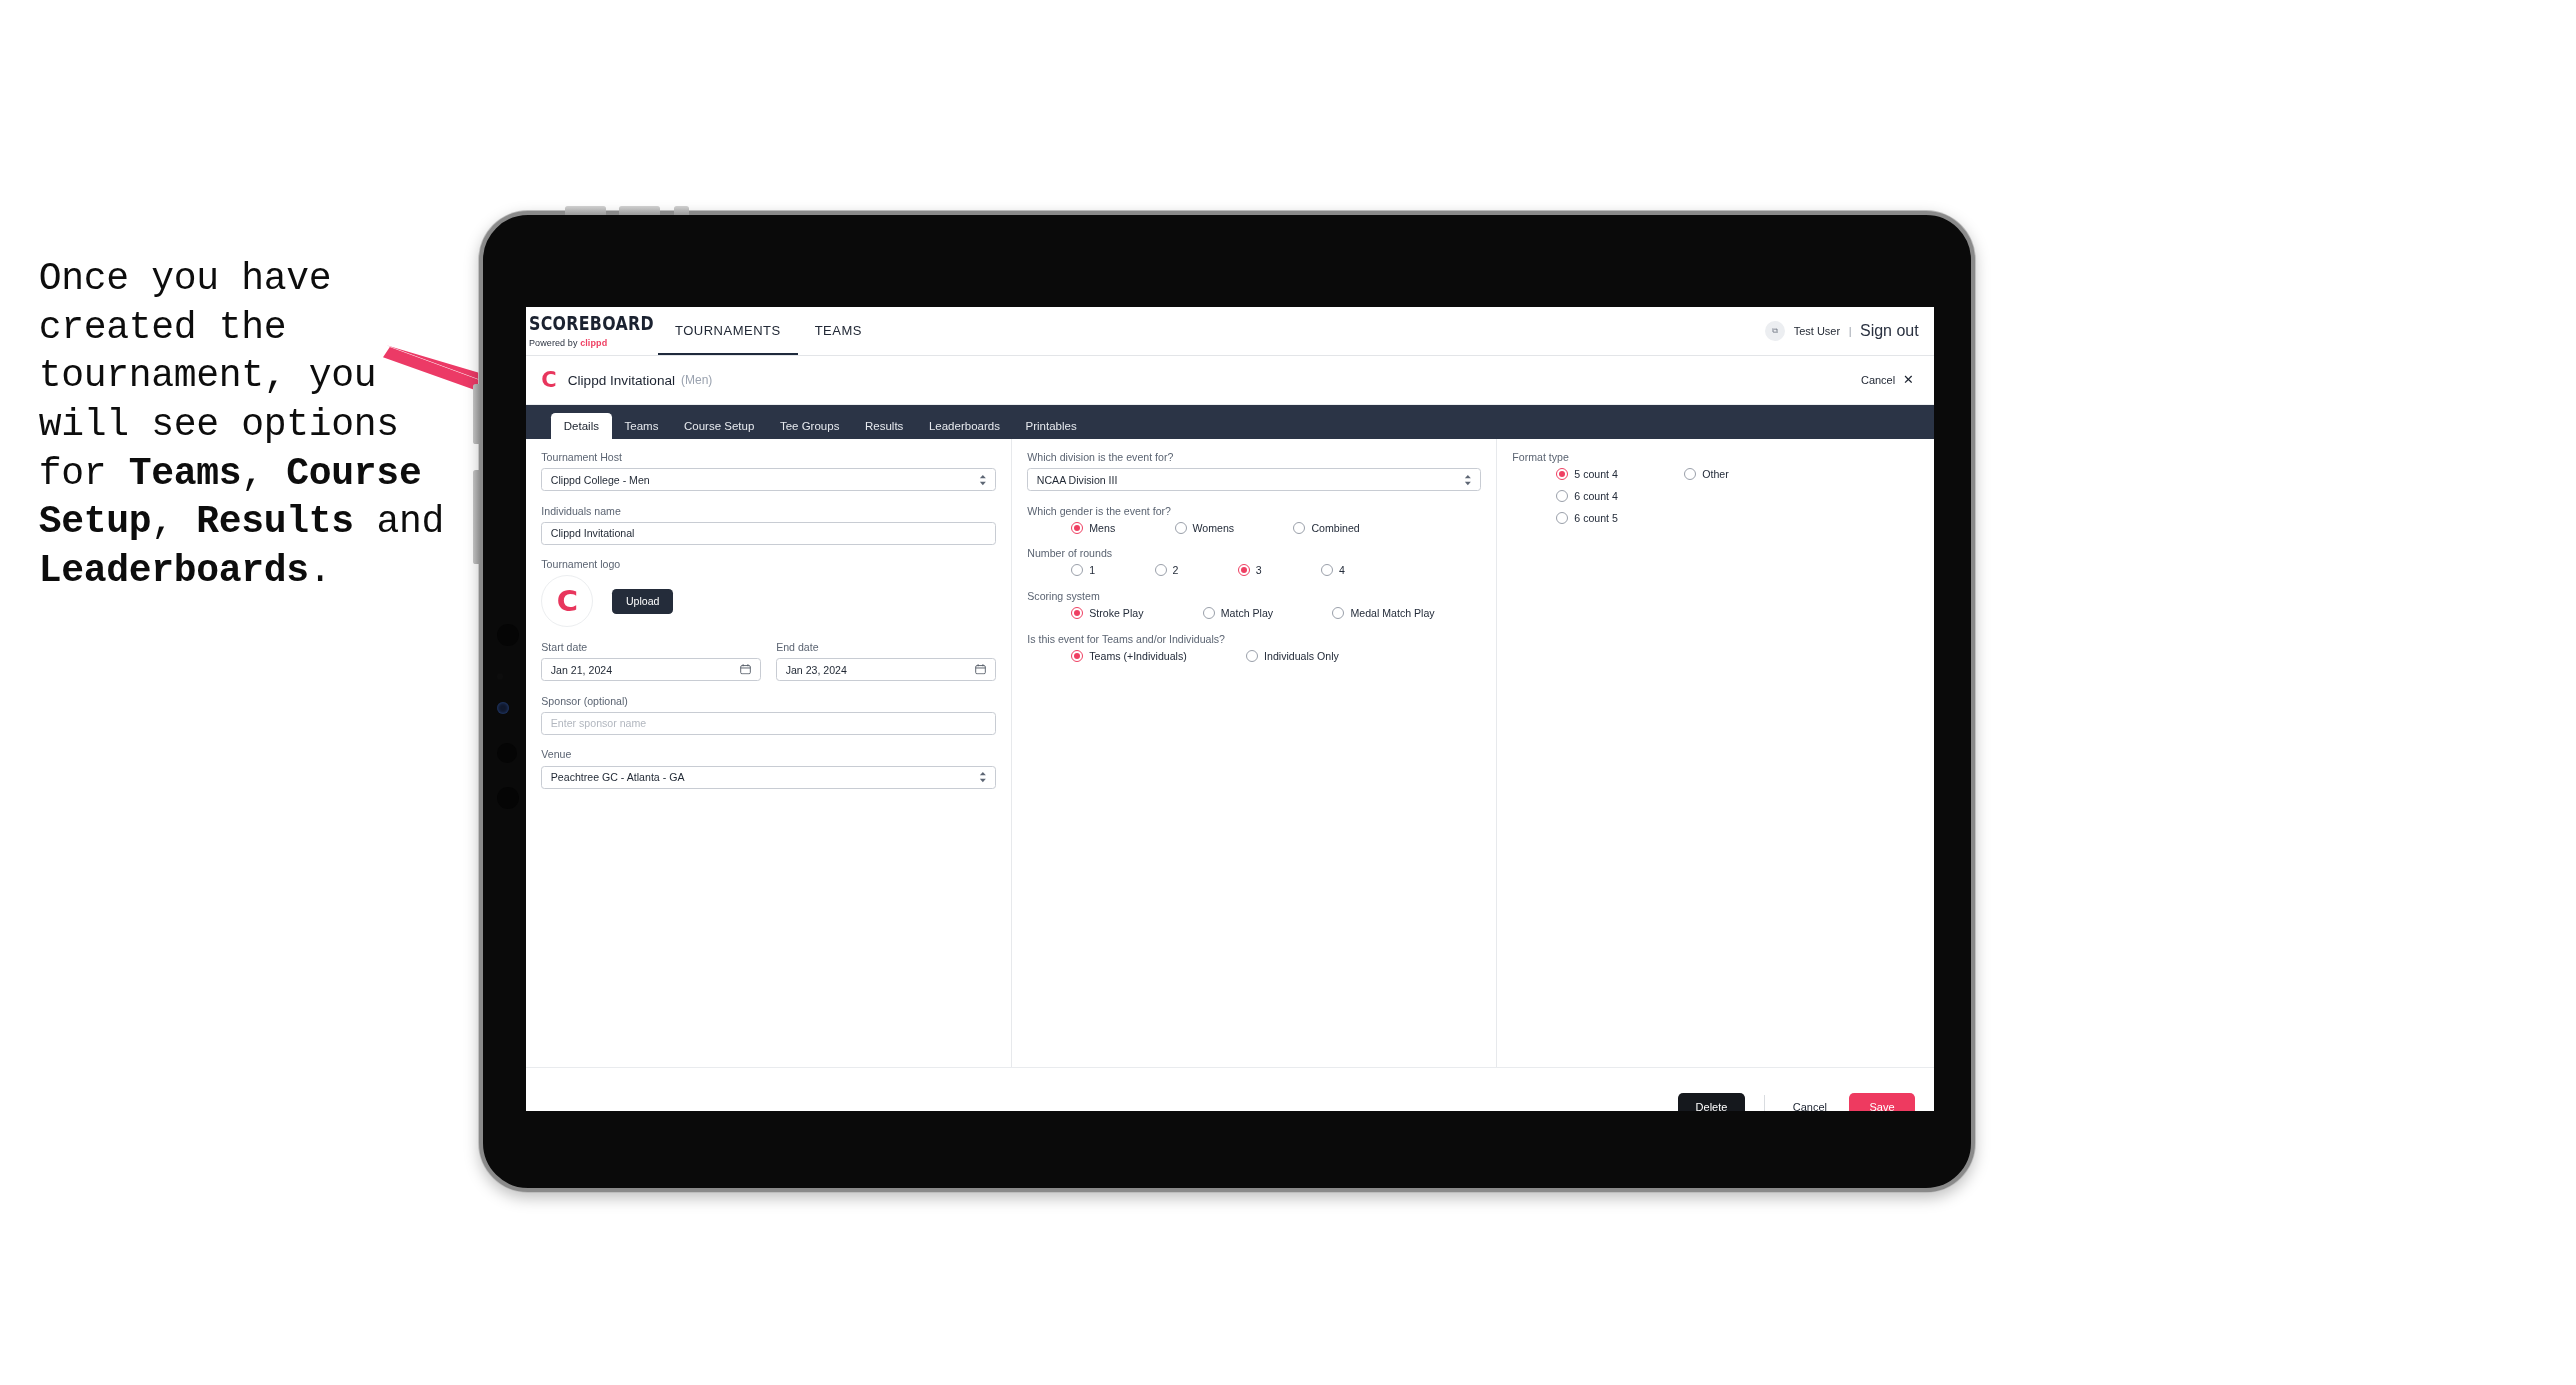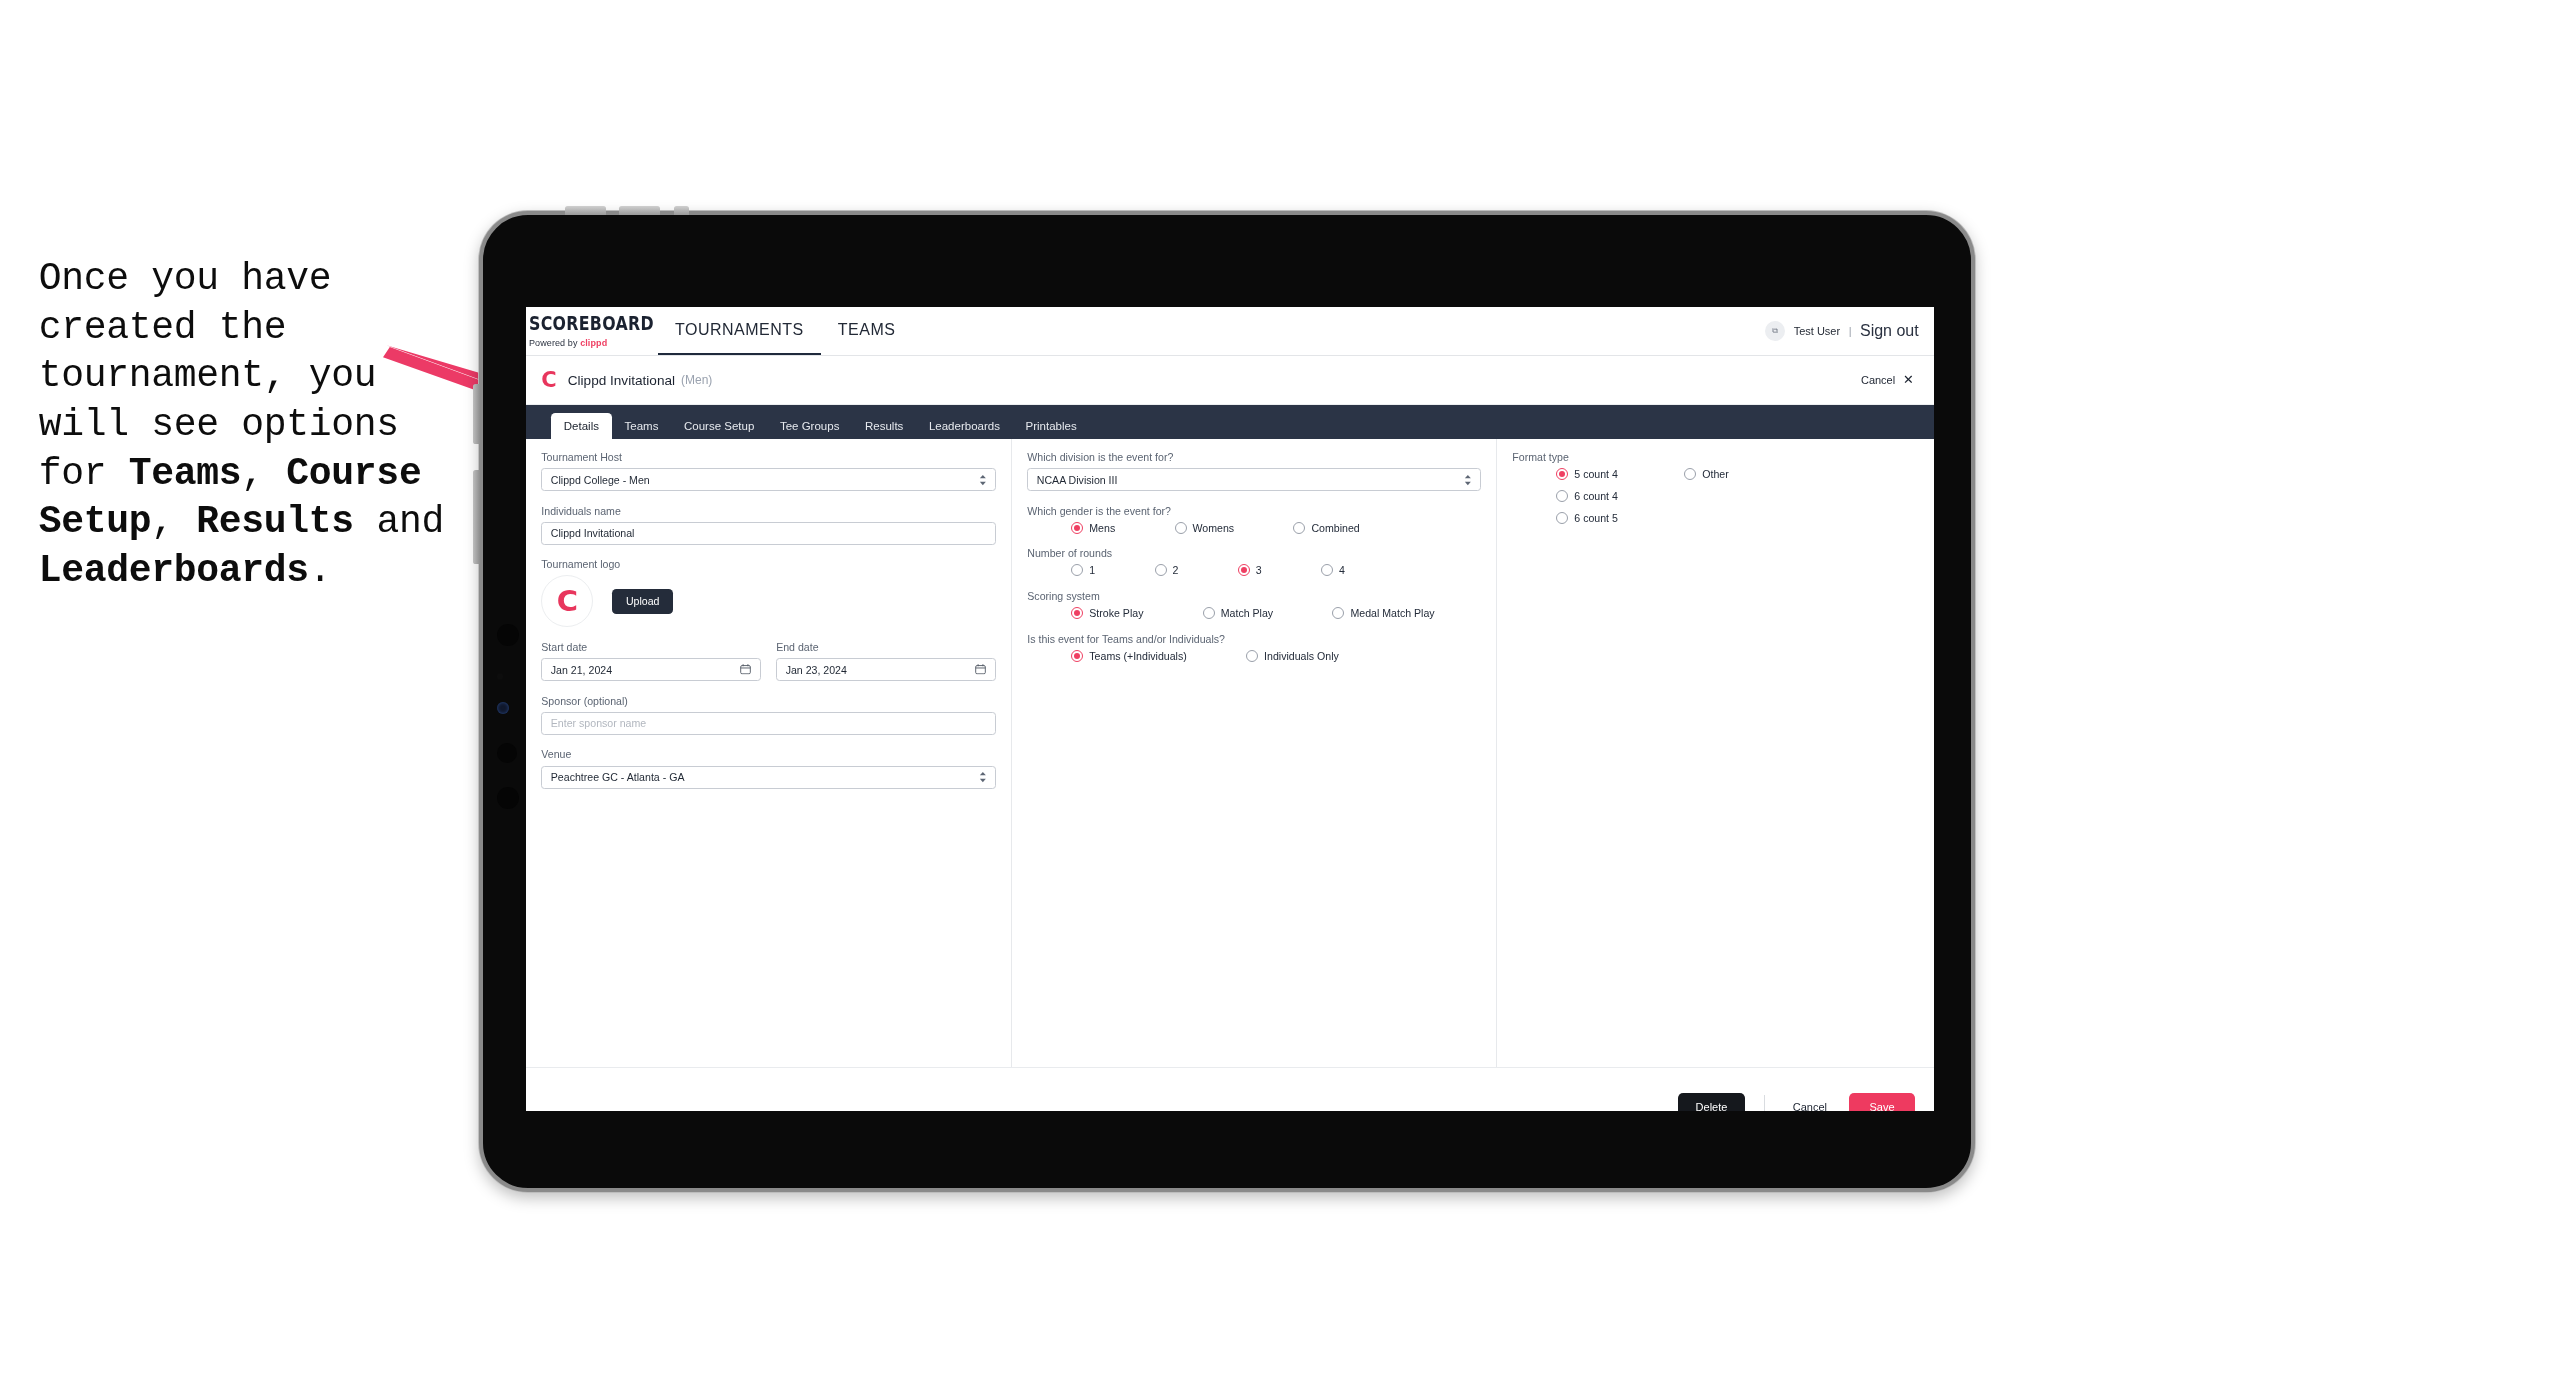--- a/index.html
+++ b/index.html
@@ -85,21 +85,21 @@
     font-family: "DejaVu Sans", sans-serif;
     font-weight: 700; font-size: 17px; letter-spacing: 0.3px;
     color: #1b2230; line-height: 1; transform: scaleY(1.18) scaleX(0.93); transform-origin: left center;
   }
   .brand-sub { font-size: 9px; color: #2b3240; margin-top: 6px; letter-spacing: 0.1px;}
   .brand-sub .pink { color: #ef3f62; font-weight: 700; }
 
   .topnav { display:flex; align-items:stretch; }
   .topnav-item {
     display:flex; align-items:center; padding: 0 17px;
-    font-size: 16px; letter-spacing: 0.5px; color: #222936;
+    font-size: 13px; letter-spacing: 0.5px; color: #222936;
     border-bottom: 2.6px solid transparent; cursor: pointer;
   }
   .topnav-item.active { border-bottom-color: #1f2a3c; }
 
   .topbar-right {
     margin-left:auto; display:flex; align-items:center; gap:8.5px; padding-right: 15.3px;
   }
   .avatar {
     width: 20.4px; height:20.4px; border-radius:50%; background:#eceef1;
     display:flex;align-items:center;justify-content:center;

